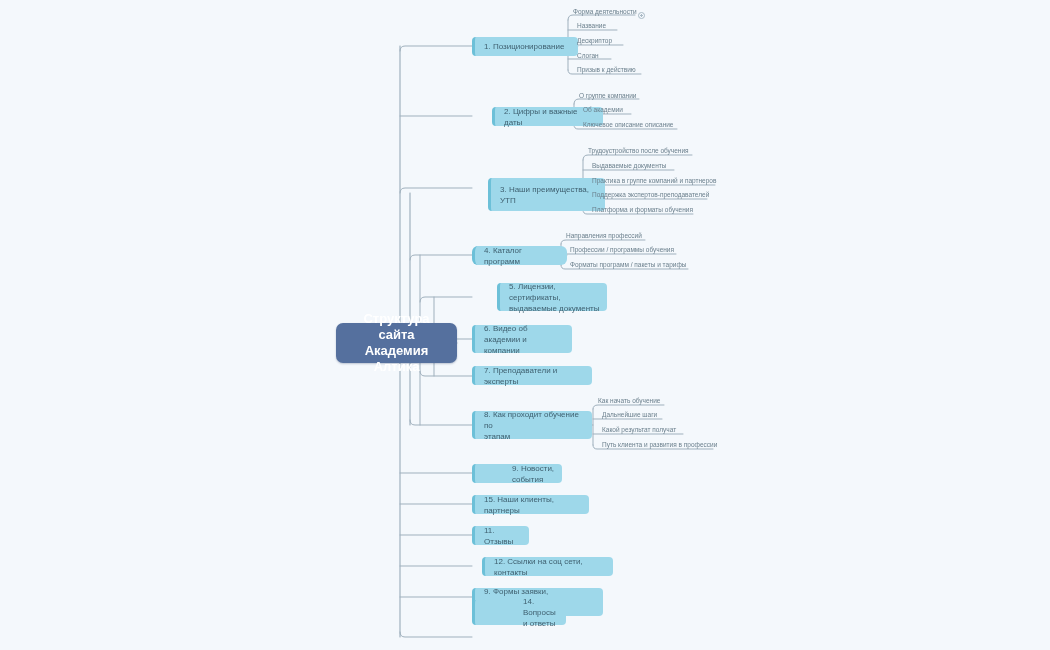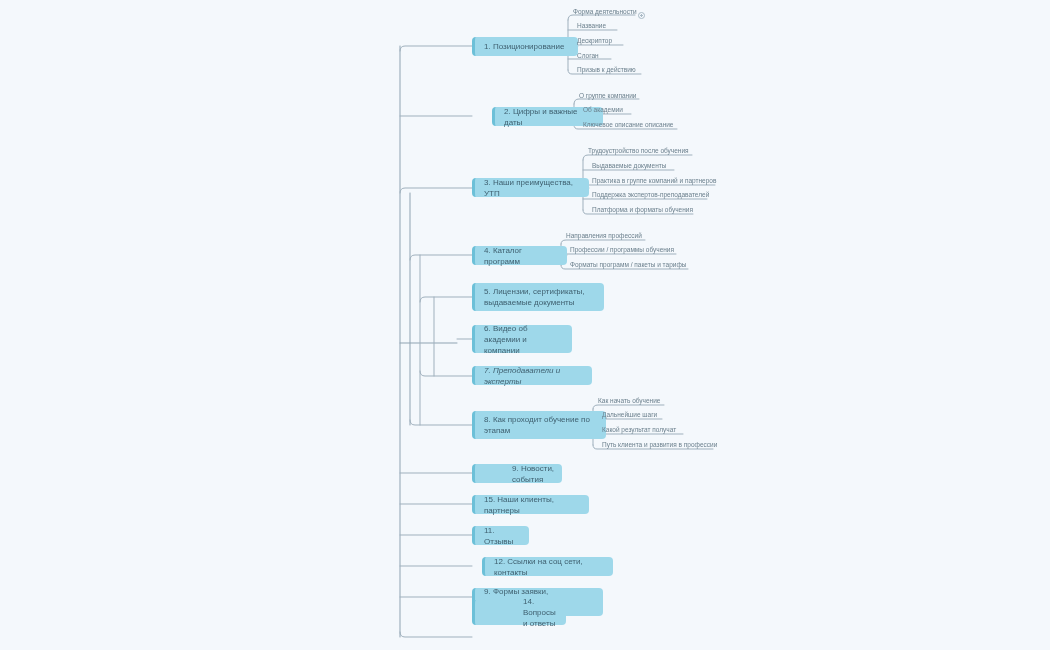--- a/index.html
+++ b/index.html
@@ -186,63 +186,67 @@
 
       <path d="M590,425 L593,425"></path>
       <path d="M593,409 Q593,405 598,405 L664,405"></path>
       <path d="M593,409 L593,445"></path>
       <path d="M593,419 L662,419"></path>
       <path d="M593,434 L683,434"></path>
       <path d="M593,445 Q593,449 597,449 L713,449"></path>
     </g>
   </svg>
 
+  <div class="node root-node" id="root-node" style="left: 336px; top: 323px; width: 121px; height: 40px;">
+    <span class="root-text">Структура сайта
+Академия Алтика</span>
+  </div>
 
   <div id="nodes-layer">
       <div class="node topic-node" style="left: 472px; top: 37px; width: 106px; height: 19px;">
         <span class="topic-text">1. Позиционирование</span>
       </div>
       <div class="sub-header" style="left: 573px; top: 7px;">Форма деятельности</div>
       <div class="collapse-dot" style="left: 638px; top: 12px;"></div>
       <div class="leaf-node" style="left: 573px; top: 21px;">Название</div>
       <div class="leaf-node" style="left: 573px; top: 36px;">Дескриптор</div>
       <div class="leaf-node" style="left: 573px; top: 51px;">Слоган</div>
       <div class="leaf-node" style="left: 573px; top: 65px;">Призыв к действию</div>
       <div class="node topic-node" style="left: 472px; top: 107px; width: 111px; height: 19px; margin-left: 20px;">
         <span class="topic-text">2. Цифры и важные даты</span>
       </div>
       <div class="sub-header" style="left: 579px; top: 91px;">О группе компании</div>
       <div class="leaf-node" style="left: 579px; top: 105px;">Об академии</div>
       <div class="leaf-node" style="left: 579px; top: 120px;">Ключевое описание описание</div>
-      <div class="node topic-node" style="left: 472px; top: 178px; width: 117px; height: 19px;">
+      <div class="node topic-node" style="left: 488px; top: 178px; width: 117px; height: 33px;">
         <span class="topic-text">3. Наши преимущества, УТП</span>
       </div>
       <div class="sub-header" style="left: 588px; top: 146px;">Трудоустройство после обучения</div>
       <div class="leaf-node" style="left: 588px; top: 161px;">Выдаваемые документы</div>
       <div class="leaf-node" style="left: 588px; top: 176px;">Практика в группе компаний и партнеров</div>
       <div class="leaf-node" style="left: 588px; top: 190px;">Поддержка экспертов-преподавателей</div>
       <div class="leaf-node" style="left: 588px; top: 205px;">Платформа и форматы обучения</div>
-      <div class="node topic-node" style="left: 472px; top: 246px; width: 95px; height: 19px;">
+      <div class="node topic-node" style="left: 472px; top: 246px; width: 95px; height: 19px; border-radius: 6px;">
         <span class="topic-text">4. Каталог программ</span>
       </div>
       <div class="sub-header" style="left: 566px; top: 231px;">Направления профессий</div>
       <div class="leaf-node" style="left: 566px; top: 245px;">Профессии / программы обучения</div>
       <div class="leaf-node" style="left: 566px; top: 260px;">Форматы программ / пакеты и тарифы</div>
-      <div class="node topic-node" style="left: 472px; top: 283px; width: 132px; height: 28px;">
+      <div class="node topic-node" style="left: 497px; top: 283px; width: 110px; height: 28px;">
         <span class="topic-text">5. Лицензии, сертификаты,
 выдаваемые документы</span>
       </div>
       <div class="node topic-node" style="left: 472px; top: 325px; width: 100px; height: 28px;">
         <span class="topic-text">6. Видео об академии и
 компании</span>
       </div>
-      <div class="node topic-node" style="left: 472px; top: 366px; width: 120px; height: 19px; font-style: italic;">
+      <div class="node topic-node" style="left: 472px; top: 366px; width: 120px; height: 19px;">
         <span class="topic-text">7. Преподаватели и эксперты</span>
       </div>
-      <div class="node topic-node" style="left: 472px; top: 411px; width: 134px; height: 28px;">
+      <div class="node topic-node" style="left: 472px; top: 411px; width: 120px; height: 28px;">
         <span class="topic-text">8. Как проходит обучение по
 этапам</span>
       </div>
       <div class="sub-header" style="left: 598px; top: 396px;">Как начать обучение</div>
       <div class="leaf-node" style="left: 598px; top: 410px;">Дальнейшие шаги</div>
       <div class="leaf-node" style="left: 598px; top: 425px;">Какой результат получат</div>
       <div class="leaf-node" style="left: 598px; top: 440px;">Путь клиента и развития в профессии</div>
       <div class="node topic-node" style="left: 472px; top: 464px; width: 90px; height: 19px; padding-left: 37px;">
         <span class="topic-text">9. Новости, события</span>
       </div>

